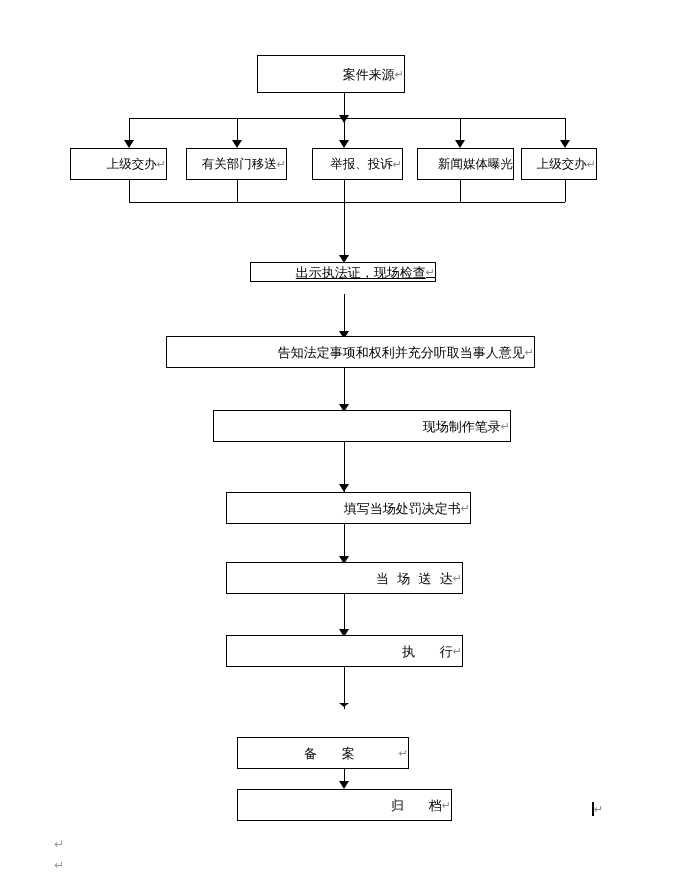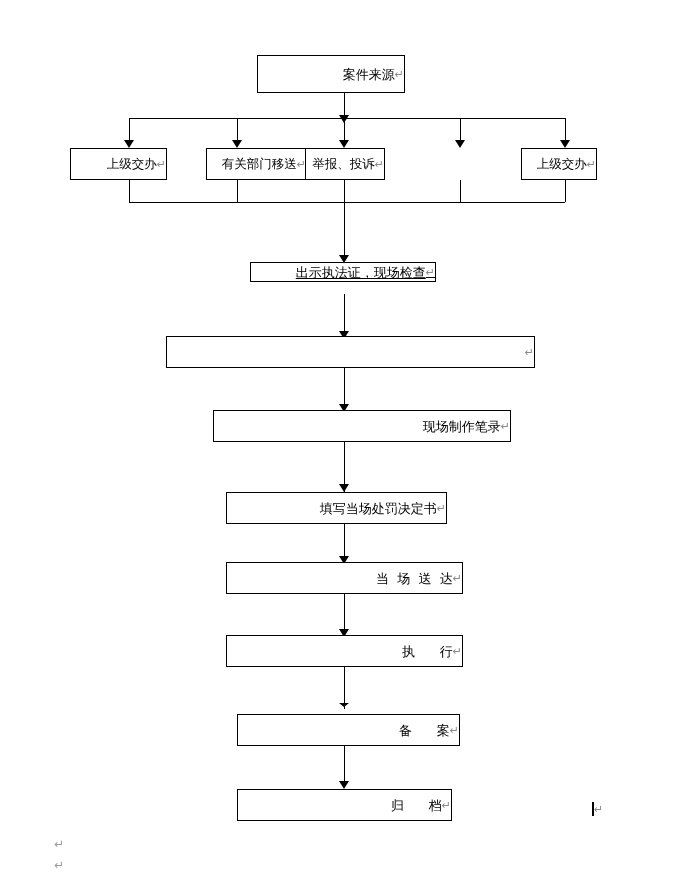--- a/index.html
+++ b/index.html
@@ -145,28 +145,31 @@
   <div class="vline" style="left:460px; top:118px; height:25px;"></div>
   <div class="arrowhead" style="left:455px; top:140px;"></div>
 
   <div class="vline" style="left:565px; top:118px; height:25px;"></div>
   <div class="arrowhead" style="left:560px; top:140px;"></div>
 
   <div class="node small" style="left:70px; top:148px; width:97px; height:32px;">
     <span class="label">上级交办</span><span class="pilcrow">↵</span>
   </div>
 
-  <div class="node small" style="left:186px; top:148px; width:101px; height:32px;margin-left:20px;">
+  <div class="node small" style="left:186px; top:148px; width:101px; height:32px;">
     <span class="label">有关部门移送</span><span class="pilcrow">↵</span>
   </div>
 
-  <div class="node small" style="left:305px; top:148px; width:80px; height:32px;">
+  <div class="node small" style="left:312px; top:148px; width:91px; height:32px;">
     <span class="label">举报、投诉</span><span class="pilcrow">↵</span>
   </div>
 
+  <div class="node small" style="left:417px; top:148px; width:97px; height:32px;">
+    <span class="label">新闻媒体曝光</span><span class="pilcrow"></span>
+  </div>
 
   <div class="node small" style="left:521px; top:148px; width:76px; height:32px;">
     <span class="label">上级交办</span><span class="pilcrow">↵</span>
   </div>
 
   <div class="vline" style="left:129px; top:180px; height:22px;"></div>
   <div class="vline" style="left:237px; top:180px; height:22px;"></div>
   <div class="vline" style="left:344px; top:180px; height:22px;"></div>
   <div class="vline" style="left:460px; top:180px; height:22px;"></div>
   <div class="vline" style="left:565px; top:180px; height:22px;"></div>
@@ -176,55 +179,55 @@
   <div class="arrowhead" style="left:339px; top:255px;"></div>
 
   <div class="node" style="left:250px; top:262px; width:186px; height:20px;text-decoration:underline;">
     <span class="label">出示执法证，现场检查</span><span class="pilcrow">↵</span>
   </div>
 
   <div class="vline" style="left:344px; top:294px; height:42px;"></div>
   <div class="arrowhead" style="left:339px; top:331px;"></div>
 
   <div class="node" style="left:166px; top:336px; width:369px; height:32px;">
-    <span class="pilcrow">↵</span>
+    <span class="label">告知法定事项和权利并充分听取当事人意见</span><span class="pilcrow">↵</span>
   </div>
 
   <div class="vline" style="left:344px; top:368px; height:45px;"></div>
   <div class="arrowhead" style="left:339px; top:404px;"></div>
 
   <div class="node" style="left:213px; top:410px; width:298px; height:32px;">
     <span class="label">现场制作笔录</span><span class="pilcrow">↵</span>
   </div>
 
   <div class="vline" style="left:344px; top:442px; height:50px;"></div>
   <div class="arrowhead" style="left:339px; top:484px;"></div>
 
-  <div class="node" style="left:226px; top:492px; width:221px; height:32px;">
+  <div class="node" style="left:226px; top:492px; width:245px; height:32px;">
     <span class="label">填写当场处罚决定书</span><span class="pilcrow">↵</span>
   </div>
 
   <div class="vline" style="left:344px; top:524px; height:46px;"></div>
   <div class="arrowhead" style="left:339px; top:556px;"></div>
 
   <div class="node" style="left:226px; top:562px; width:237px; height:32px;">
     <span class="label">当  场  送  达</span><span class="pilcrow">↵</span>
   </div>
 
   <div class="vline" style="left:344px; top:594px; height:45px;"></div>
   <div class="arrowhead" style="left:339px; top:629px;"></div>
 
   <div class="node" style="left:226px; top:635px; width:237px; height:32px;">
     <span class="label">执      行</span><span class="pilcrow">↵</span>
   </div>
 
   <div class="vline" style="left:344px; top:667px; height:42px;"></div>
   <div class="arrowhead flat" style="left:339px; top:703px;"></div>
 
-  <div class="node" style="left:237px; top:714px; width:223px; height:32px;">
+  <div class="node" style="left:237px; top:737px; width:172px; height:32px;gap:44px;">
     <span class="label">备      案</span><span class="pilcrow">↵</span>
   </div>
 
   <div class="vline" style="left:344px; top:739px; height:48px;"></div>
   <div class="arrowhead" style="left:339px; top:781px;"></div>
 
   <div class="node" style="left:237px; top:789px; width:215px; height:32px;">
     <span class="label">归      档</span><span class="pilcrow">↵</span>
   </div>
 

